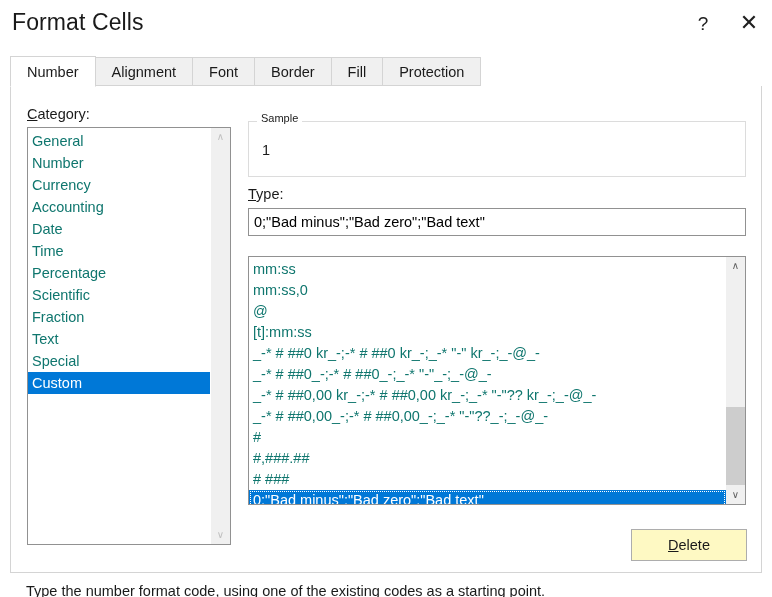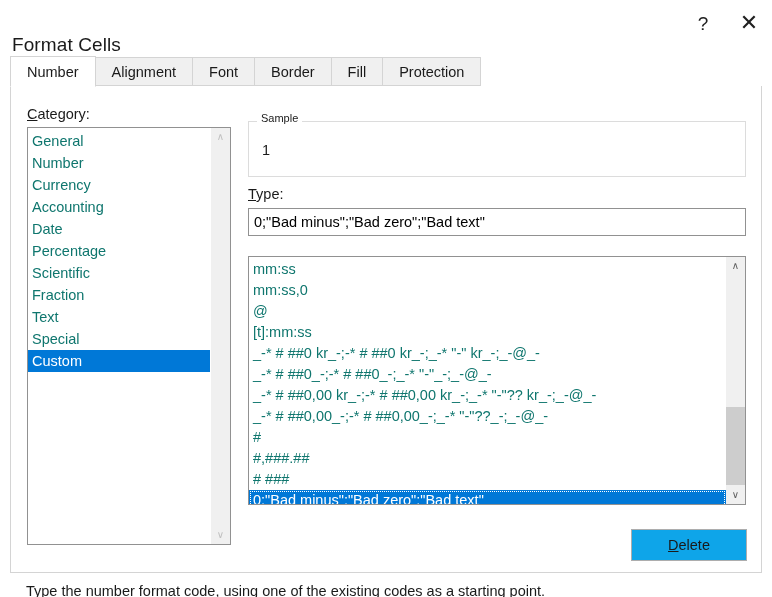--- a/index.html
+++ b/index.html
@@ -21,24 +21,23 @@
     position: absolute;
     left: 0; top: 0;
     width: 772px; height: 48px;
     background: #ffffff;
     display: flex;
     align-items: center;
   }
   .dialog-title {
     position: absolute;
     left: 12px; top: 9px;
-    font-size: 19px;
+    font-size: 23px;
     color: #1a1a1a;
     letter-spacing: 0.1px;
-    margin-top: 25px;
   }
   .title-buttons {
     position: absolute;
     right: 0; top: 0;
     height: 46px;
     display: flex;
     align-items: flex-start;
   }
   .title-btn {
     width: 46px;
@@ -251,21 +250,21 @@
     background: #f0f0f0;
     border-left: none;
   }
 
   
   .delete-btn {
     position: absolute;
     left: 620px; top: 443px;
     width: 116px; height: 32px;
     box-sizing: border-box;
-    background: #0ea5e9;
+    background: #fef9c3;
     border: 1px solid #adadad;
     font-family: "Liberation Sans", sans-serif;
     font-size: 14.5px;
     color: #1a1a1a;
     cursor: default;
     padding: 0;
   }
   .delete-btn .accel { text-decoration: underline; }
 
   
@@ -317,20 +316,21 @@
 
   <div class="label category-label"><span class="accel">C</span><span>ategory:</span></div>
 
   <div class="listbox category-list">
     <div class="list-items" id="category-items">
         <div class="list-row"><span>General</span></div>
         <div class="list-row"><span>Number</span></div>
         <div class="list-row"><span>Currency</span></div>
         <div class="list-row"><span>Accounting</span></div>
         <div class="list-row"><span>Date</span></div>
+        <div class="list-row"><span>Time</span></div>
         <div class="list-row"><span>Percentage</span></div>
         <div class="list-row"><span>Scientific</span></div>
         <div class="list-row"><span>Fraction</span></div>
         <div class="list-row"><span>Text</span></div>
         <div class="list-row"><span>Special</span></div>
         <div class="list-row selected"><span>Custom</span></div>
       </div>
     <div class="vscroll disabled">
       <div class="arrow up">∧</div>
       <div class="arrow down">∨</div>

